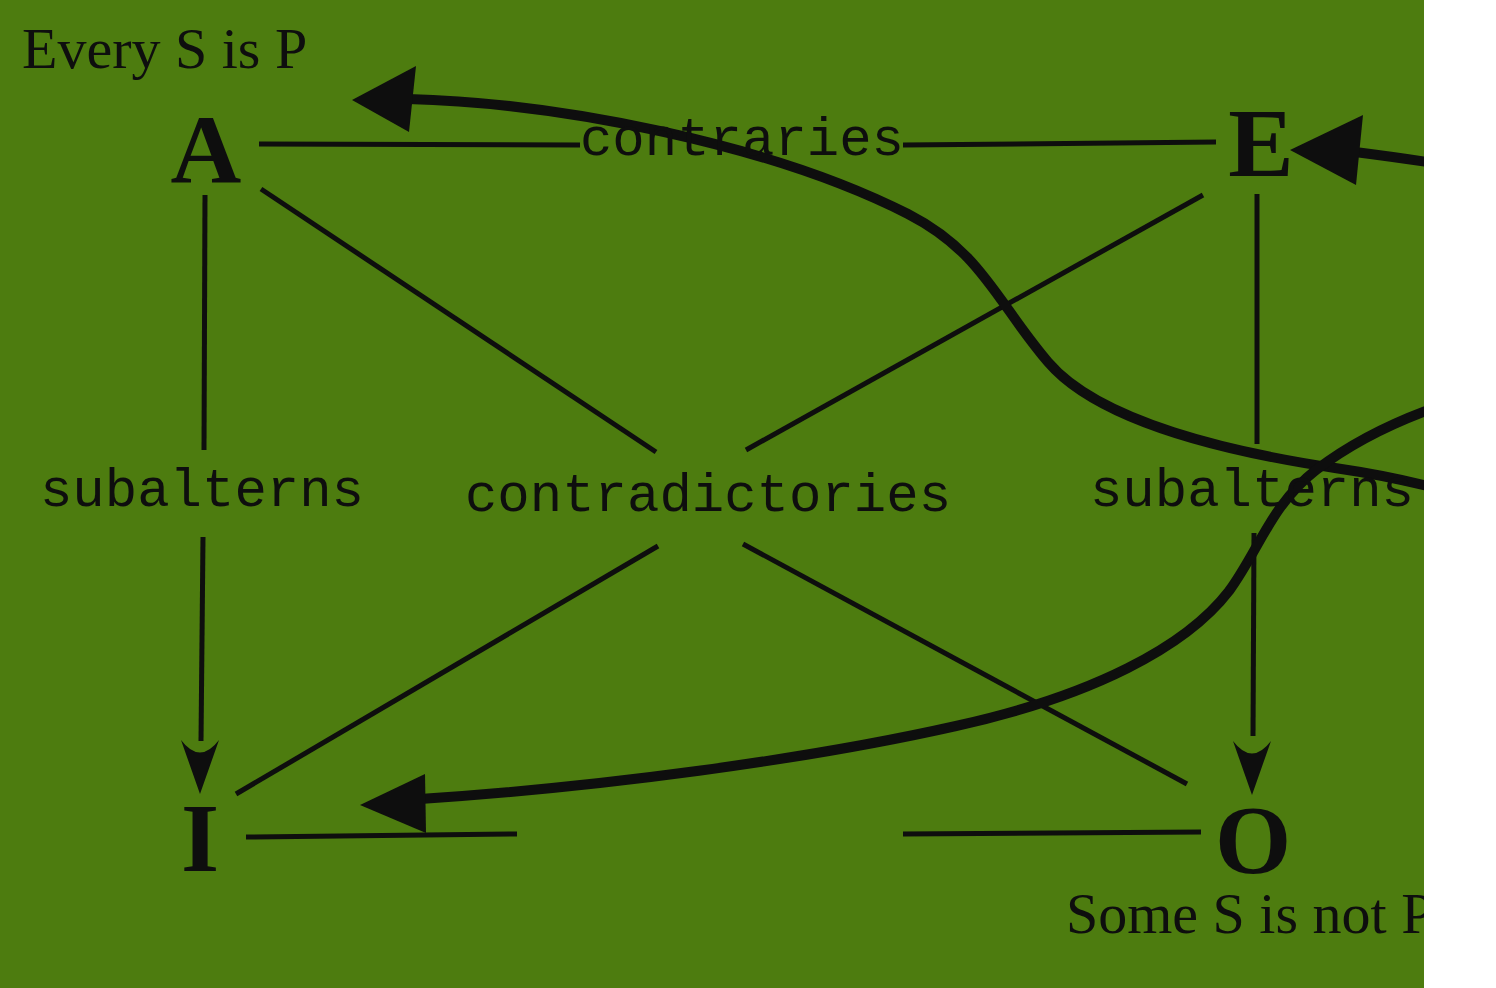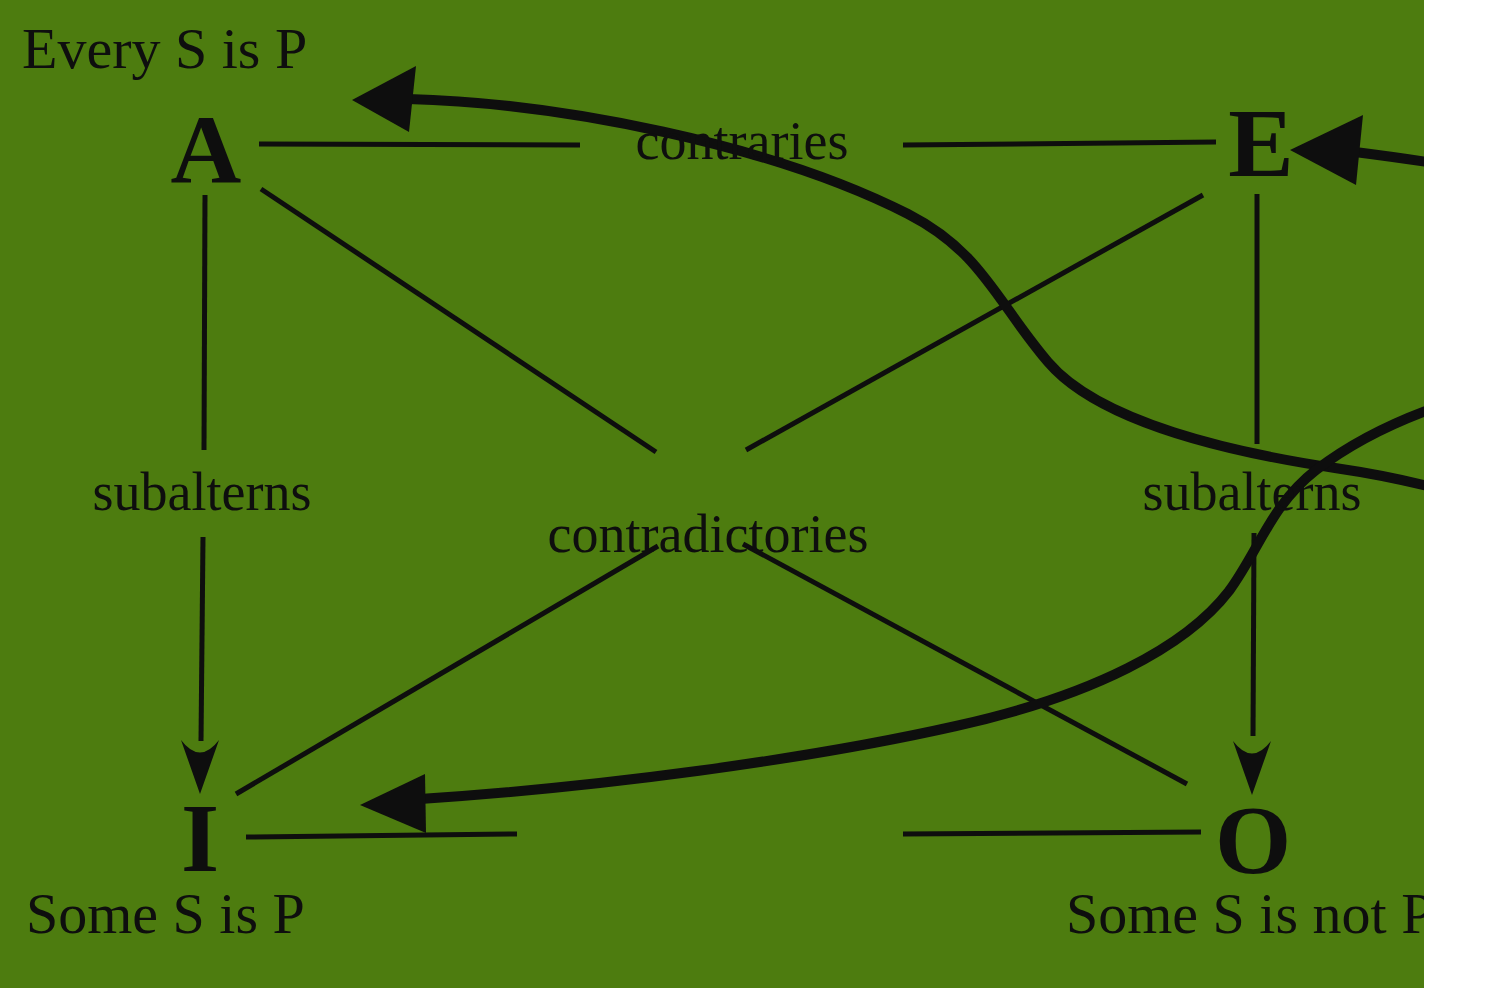--- a/index.html
+++ b/index.html
@@ -35,21 +35,21 @@
     font-family: "Liberation Serif", serif;
     font-weight: bold;
     font-size: 98px;
     line-height: 1;
     color: #0e0e0e;
     white-space: nowrap;
   }
   .rel {
     position: absolute;
     transform: translate(-50%, -50%);
-    font-family: Liberation Serif, serif;
+    font-family: Liberation Mono, monospace;
     font-size: 54px;
     line-height: 1;
     color: #0e0e0e;
     white-space: nowrap;
   }
 </style>
 </head>
 <body>
 
 <div class="stage">
@@ -85,26 +85,25 @@
       <path d="M1290 150 L1363 115 L1356 185 Z" fill="#0e0e0e" stroke="none"></path>
     </g>
 
     <g>
       <path d="M420 799 C600 787 805 760 956 726 C1092 696 1186 647 1229 591 C1259 550 1271 505 1316 470 C1372 427 1441 403 1496 389" stroke-width="10" stroke-linecap="round"></path>
       <path d="M360 805 L425 774 L426 833 Z" fill="#0e0e0e" stroke="none"></path>
     </g>
   </svg>
 
   <div class="prop" style="left:22px; top:20px;">Every S is P</div>
-  <div class="prop" style="left:26px; top:885px;">Some S is P</div>
   <div class="prop" style="left:1066px; top:885px;">Some S is not P</div>
 
   <div class="node-letter" style="left:206px; top:149px;">A</div>
   <div class="node-letter" style="left:1261px; top:143px;">E</div>
   <div class="node-letter" style="left:200px; top:838px;">I</div>
   <div class="node-letter" style="left:1253px; top:840px;">O</div>
 
   <div class="rel" style="left:742px; top:141px;">contraries</div>
-  <div class="rel" style="left:708px; top:497px;margin-top:37px;">contradictories</div>
+  <div class="rel" style="left:708px; top:497px;">contradictories</div>
   <div class="rel" style="left:202px; top:492px;">subalterns</div>
   <div class="rel" style="left:1252px; top:492px;">subalterns</div>
 
 </div>
 
 </body></html>

